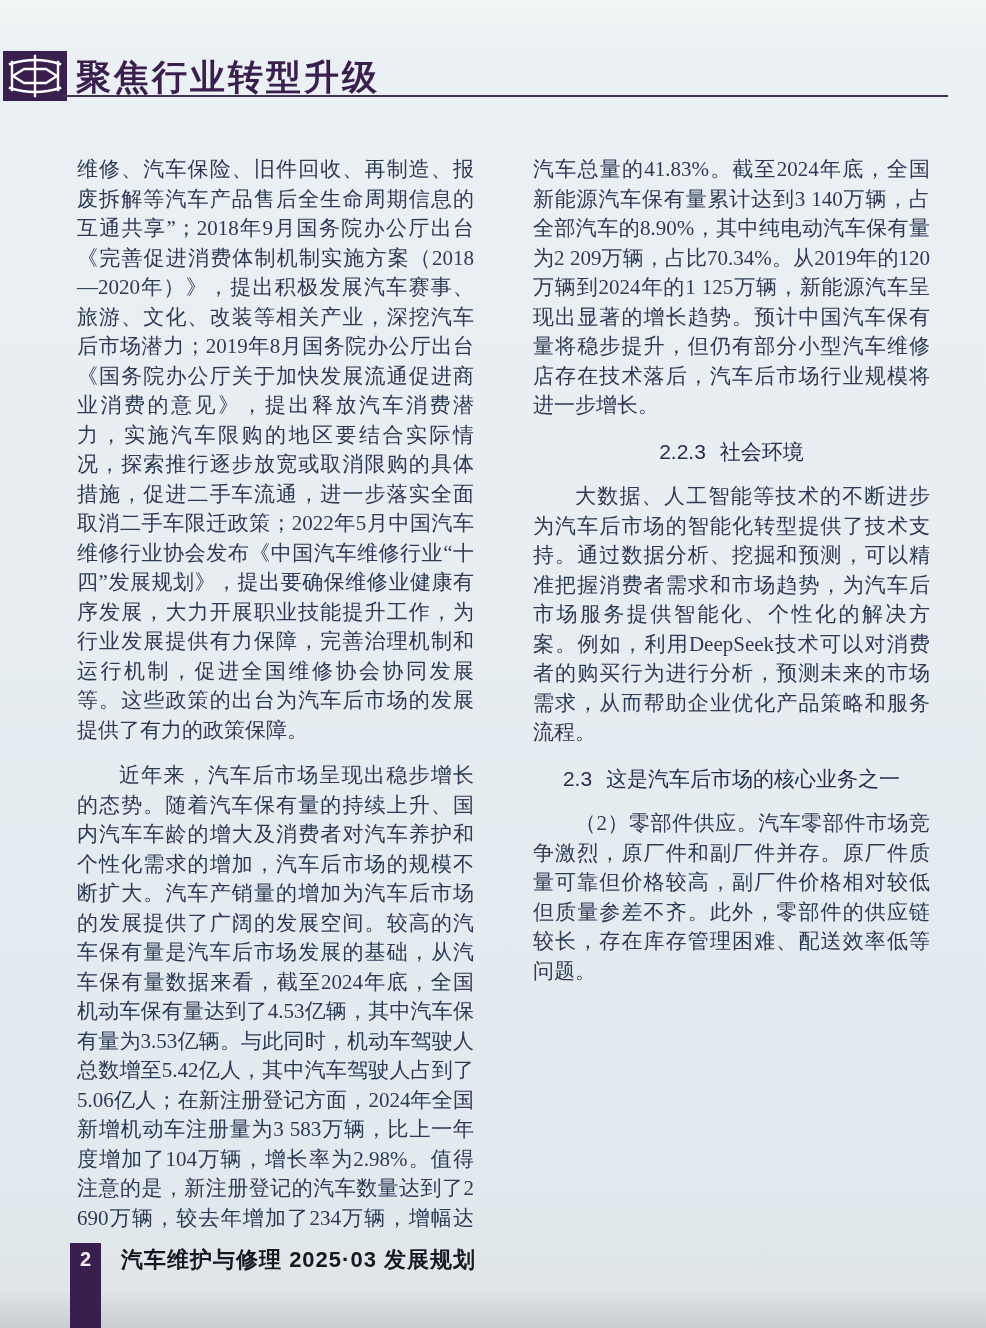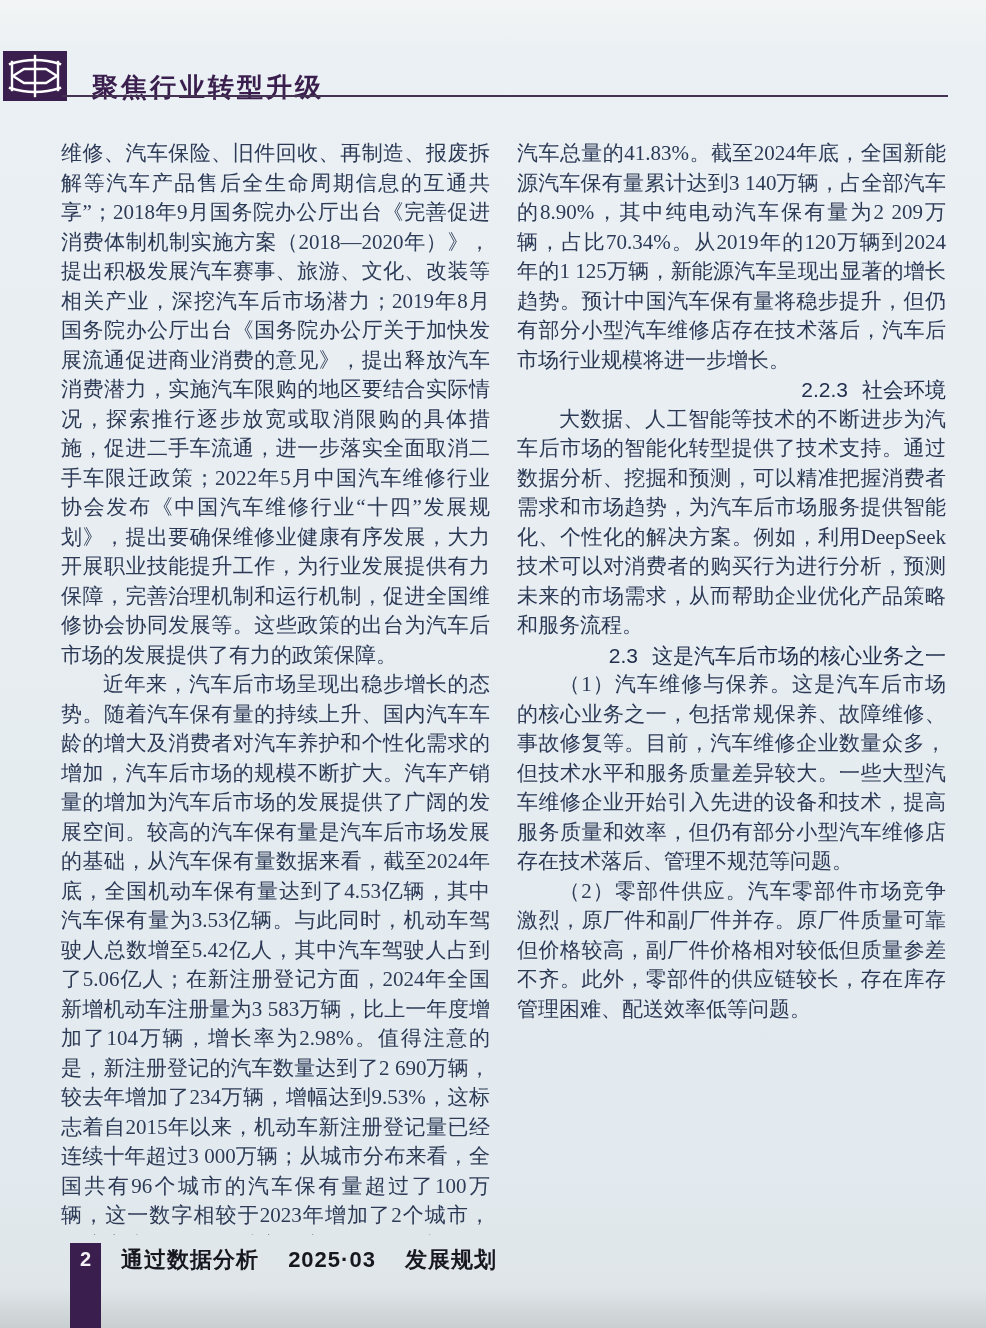--- a/index.html
+++ b/index.html
@@ -20,23 +20,23 @@
   
   .page-header { position: absolute; top: 0; left: 0; right: 0; height: 100px; }
   .logo {
     position: absolute; left: 3px; top: 51px;
     width: 64px; height: 50px;
     background: var(--accent, #3a1f4e);
   }
   .logo svg { display: block; width: 64px; height: 50px; }
   .header-title {
     position: absolute; left: 76px; top: 54px;
-    margin: 16px;
+    margin: 0;
     font-family: "Liberation Sans", "DejaVu Sans", sans-serif;
-    font-size: 26px; font-weight: 800; letter-spacing: 3px;
+    font-size: 35px; font-weight: 800; letter-spacing: 3px;
     color: var(--accent, #3a1f4e);
     white-space: nowrap;
   }
   .header-rule {
     position: absolute; left: 62px; top: 95px;
     width: 886px; height: 2px;
     background: #453354;
   }
   
   .content { position: absolute; top: 139px; left: 0; right: 0; }
@@ -44,29 +44,29 @@
     position: absolute; top: 0;
     width: 429px; height: 1096px;
     overflow: hidden;
     color: var(--text, #2c3a56);
     font-size: 21px; line-height: 29.5px;
     text-align: justify;
     text-justify: inter-character;
   }
   .column-left  { left: 61px; }
   .column-right { left: 517px; }
-  .para { margin: 0; }
+  .para { margin: 16px; }
   .para.indent { text-indent: 2em; }
   .sub-heading {
     margin: 0;
     font-family: "Liberation Sans", "DejaVu Sans", sans-serif;
     font-size: 21px; font-weight: 500;
     color: #22304e;
     line-height: 29.5px;
-    text-align: right;
+    text-align: center;
   }
   .sub-heading .h-num { margin-right: 14px; }
   
   .page-footer { position: absolute; left: 0; bottom: 0; right: 0; height: 90px; }
   .page-number-box {
     position: absolute; left: 70px; top: 5px;
     width: 31px; height: 85px;
     background: var(--accent, #3a1f4e);
   }
   .page-number-box span {
@@ -74,21 +74,21 @@
     color: #f4f2f6;
     font-family: "Liberation Sans", "DejaVu Sans", sans-serif;
     font-size: 20px; font-weight: 600; text-align: center;
   }
   .footer-text {
     position: absolute; left: 121px; top: 7px;
     font-family: "Liberation Sans", "DejaVu Sans", sans-serif;
     font-size: 22px; font-weight: 600; color: #17171f;
     letter-spacing: 1px; white-space: nowrap;
   }
-  .footer-text .gap { margin-left: 22px; }
+  .footer-text .gap { }
 </style>
 </head>
 <body>
 
 <div class="page">
 
   <header class="page-header">
     <div class="logo">
       <svg viewBox="0 0 64 50" xmlns="http://www.w3.org/2000/svg">
         <rect x="0" y="0" width="64" height="50" fill="#3a1f4e"></rect>
@@ -115,31 +115,30 @@
 
     <section class="column column-right">
       <p class="para">汽车总量的41.83%。截至2024年底，全国新能源汽车保有量累计达到3 140万辆，占全部汽车的8.90%，其中纯电动汽车保有量为2 209万辆，占比70.34%。从2019年的120万辆到2024年的1 125万辆，新能源汽车呈现出显著的增长趋势。预计中国汽车保有量将稳步提升，但仍有部分小型汽车维修店存在技术落后，汽车后市场行业规模将进一步增长。</p>
       <h2 class="sub-heading">
         <span class="h-num">2.2.3</span><span class="h-title">社会环境</span>
       </h2>
       <p class="para indent">大数据、人工智能等技术的不断进步为汽车后市场的智能化转型提供了技术支持。通过数据分析、挖掘和预测，可以精准把握消费者需求和市场趋势，为汽车后市场服务提供智能化、个性化的解决方案。例如，利用DeepSeek技术可以对消费者的购买行为进行分析，预测未来的市场需求，从而帮助企业优化产品策略和服务流程。</p>
       <h2 class="sub-heading">
         <span class="h-num">2.3</span><span class="h-title">这是汽车后市场的核心业务之一</span>
       </h2>
-      <p class="para indent">（1）汽车维修与保养。这是汽车后市场的核心业务之一，包括常规保养、故障维修、事故修复等。目前，汽车维修企业数量众多，但技术水平和服务质量差异较大。一些大型汽车维修企业开始引入先进的设备和技术，提高服务质量和效率，但仍有部分小型汽车维修店存在技术落后、管理不规范等问题。</p>
       <p class="para indent">（2）零部件供应。汽车零部件市场竞争激烈，原厂件和副厂件并存。原厂件质量可靠但价格较高，副厂件价格相对较低但质量参差不齐。此外，零部件的供应链较长，存在库存管理困难、配送效率低等问题。</p>
 
     </section>
 
   </main>
 
   <footer class="page-footer">
     <div class="page-number-box">
       <span>2</span>
     </div>
     <div class="footer-text">
-      <span>通过数据分析</span>
+      <span>汽车维护与修理</span>
       <span class="gap">2025·03</span>
       <span class="gap">发展规划</span>
     </div>
   </footer>
 
 </div>
 
 </body></html>

